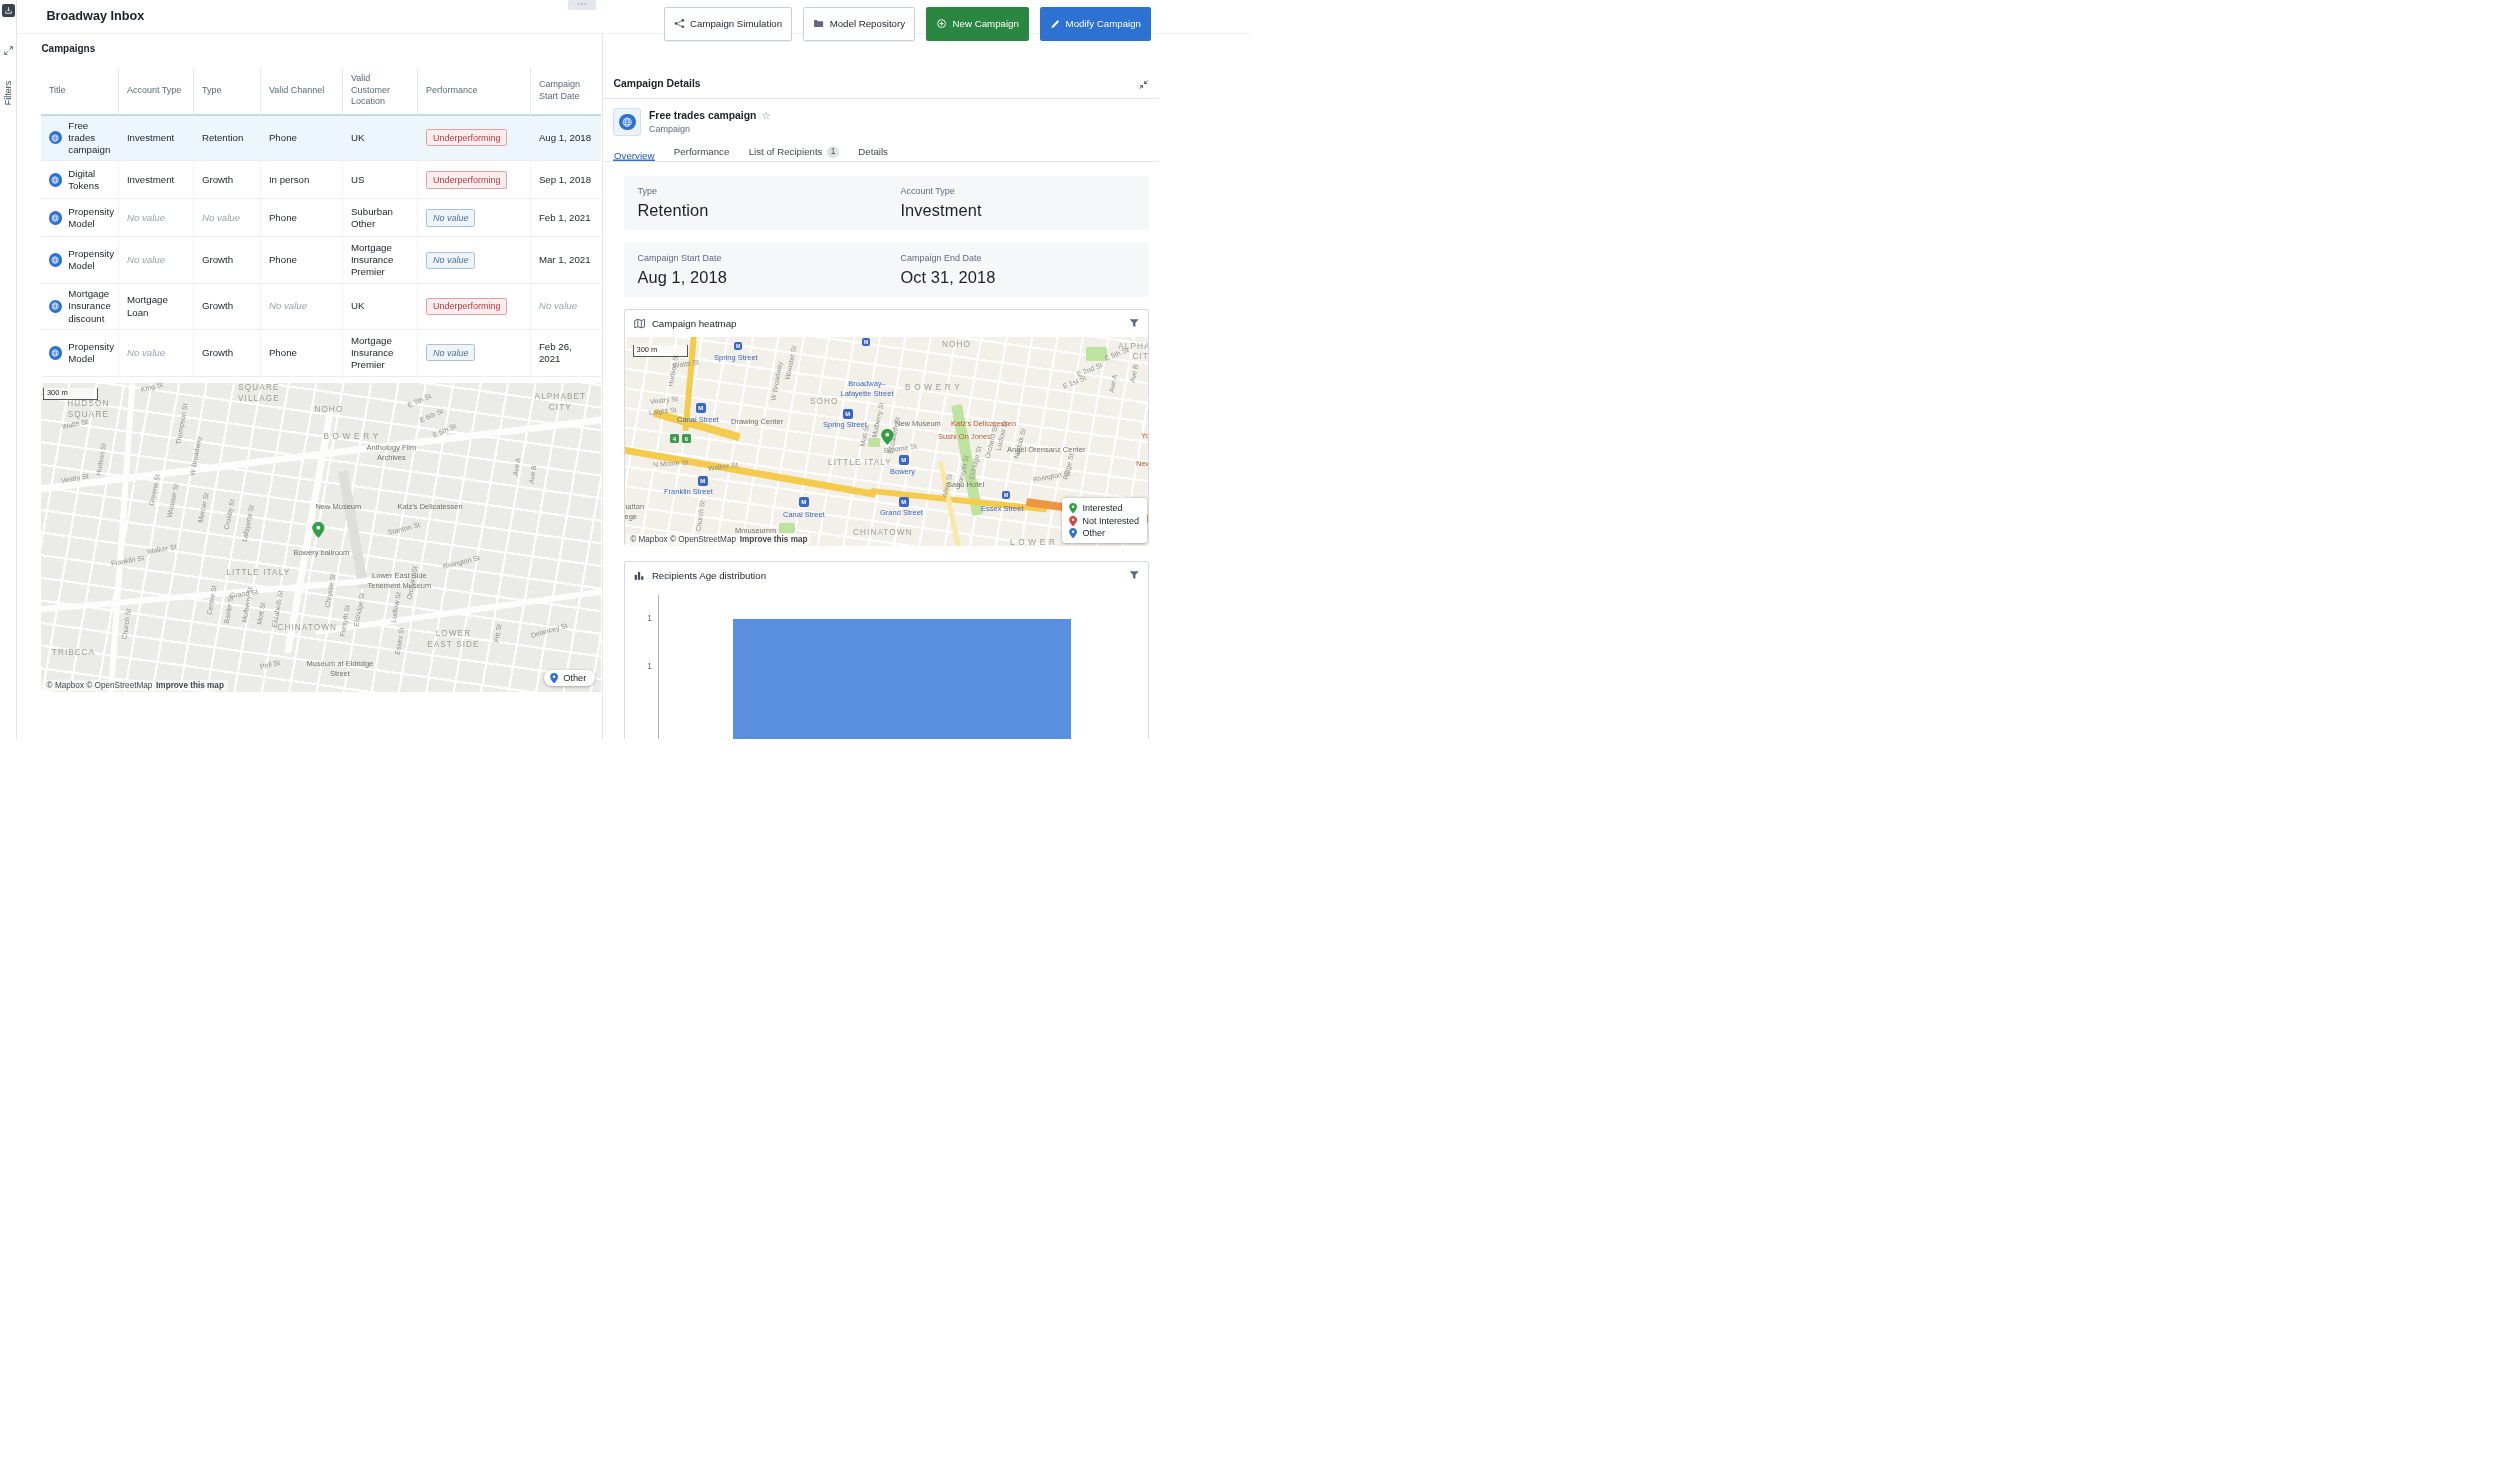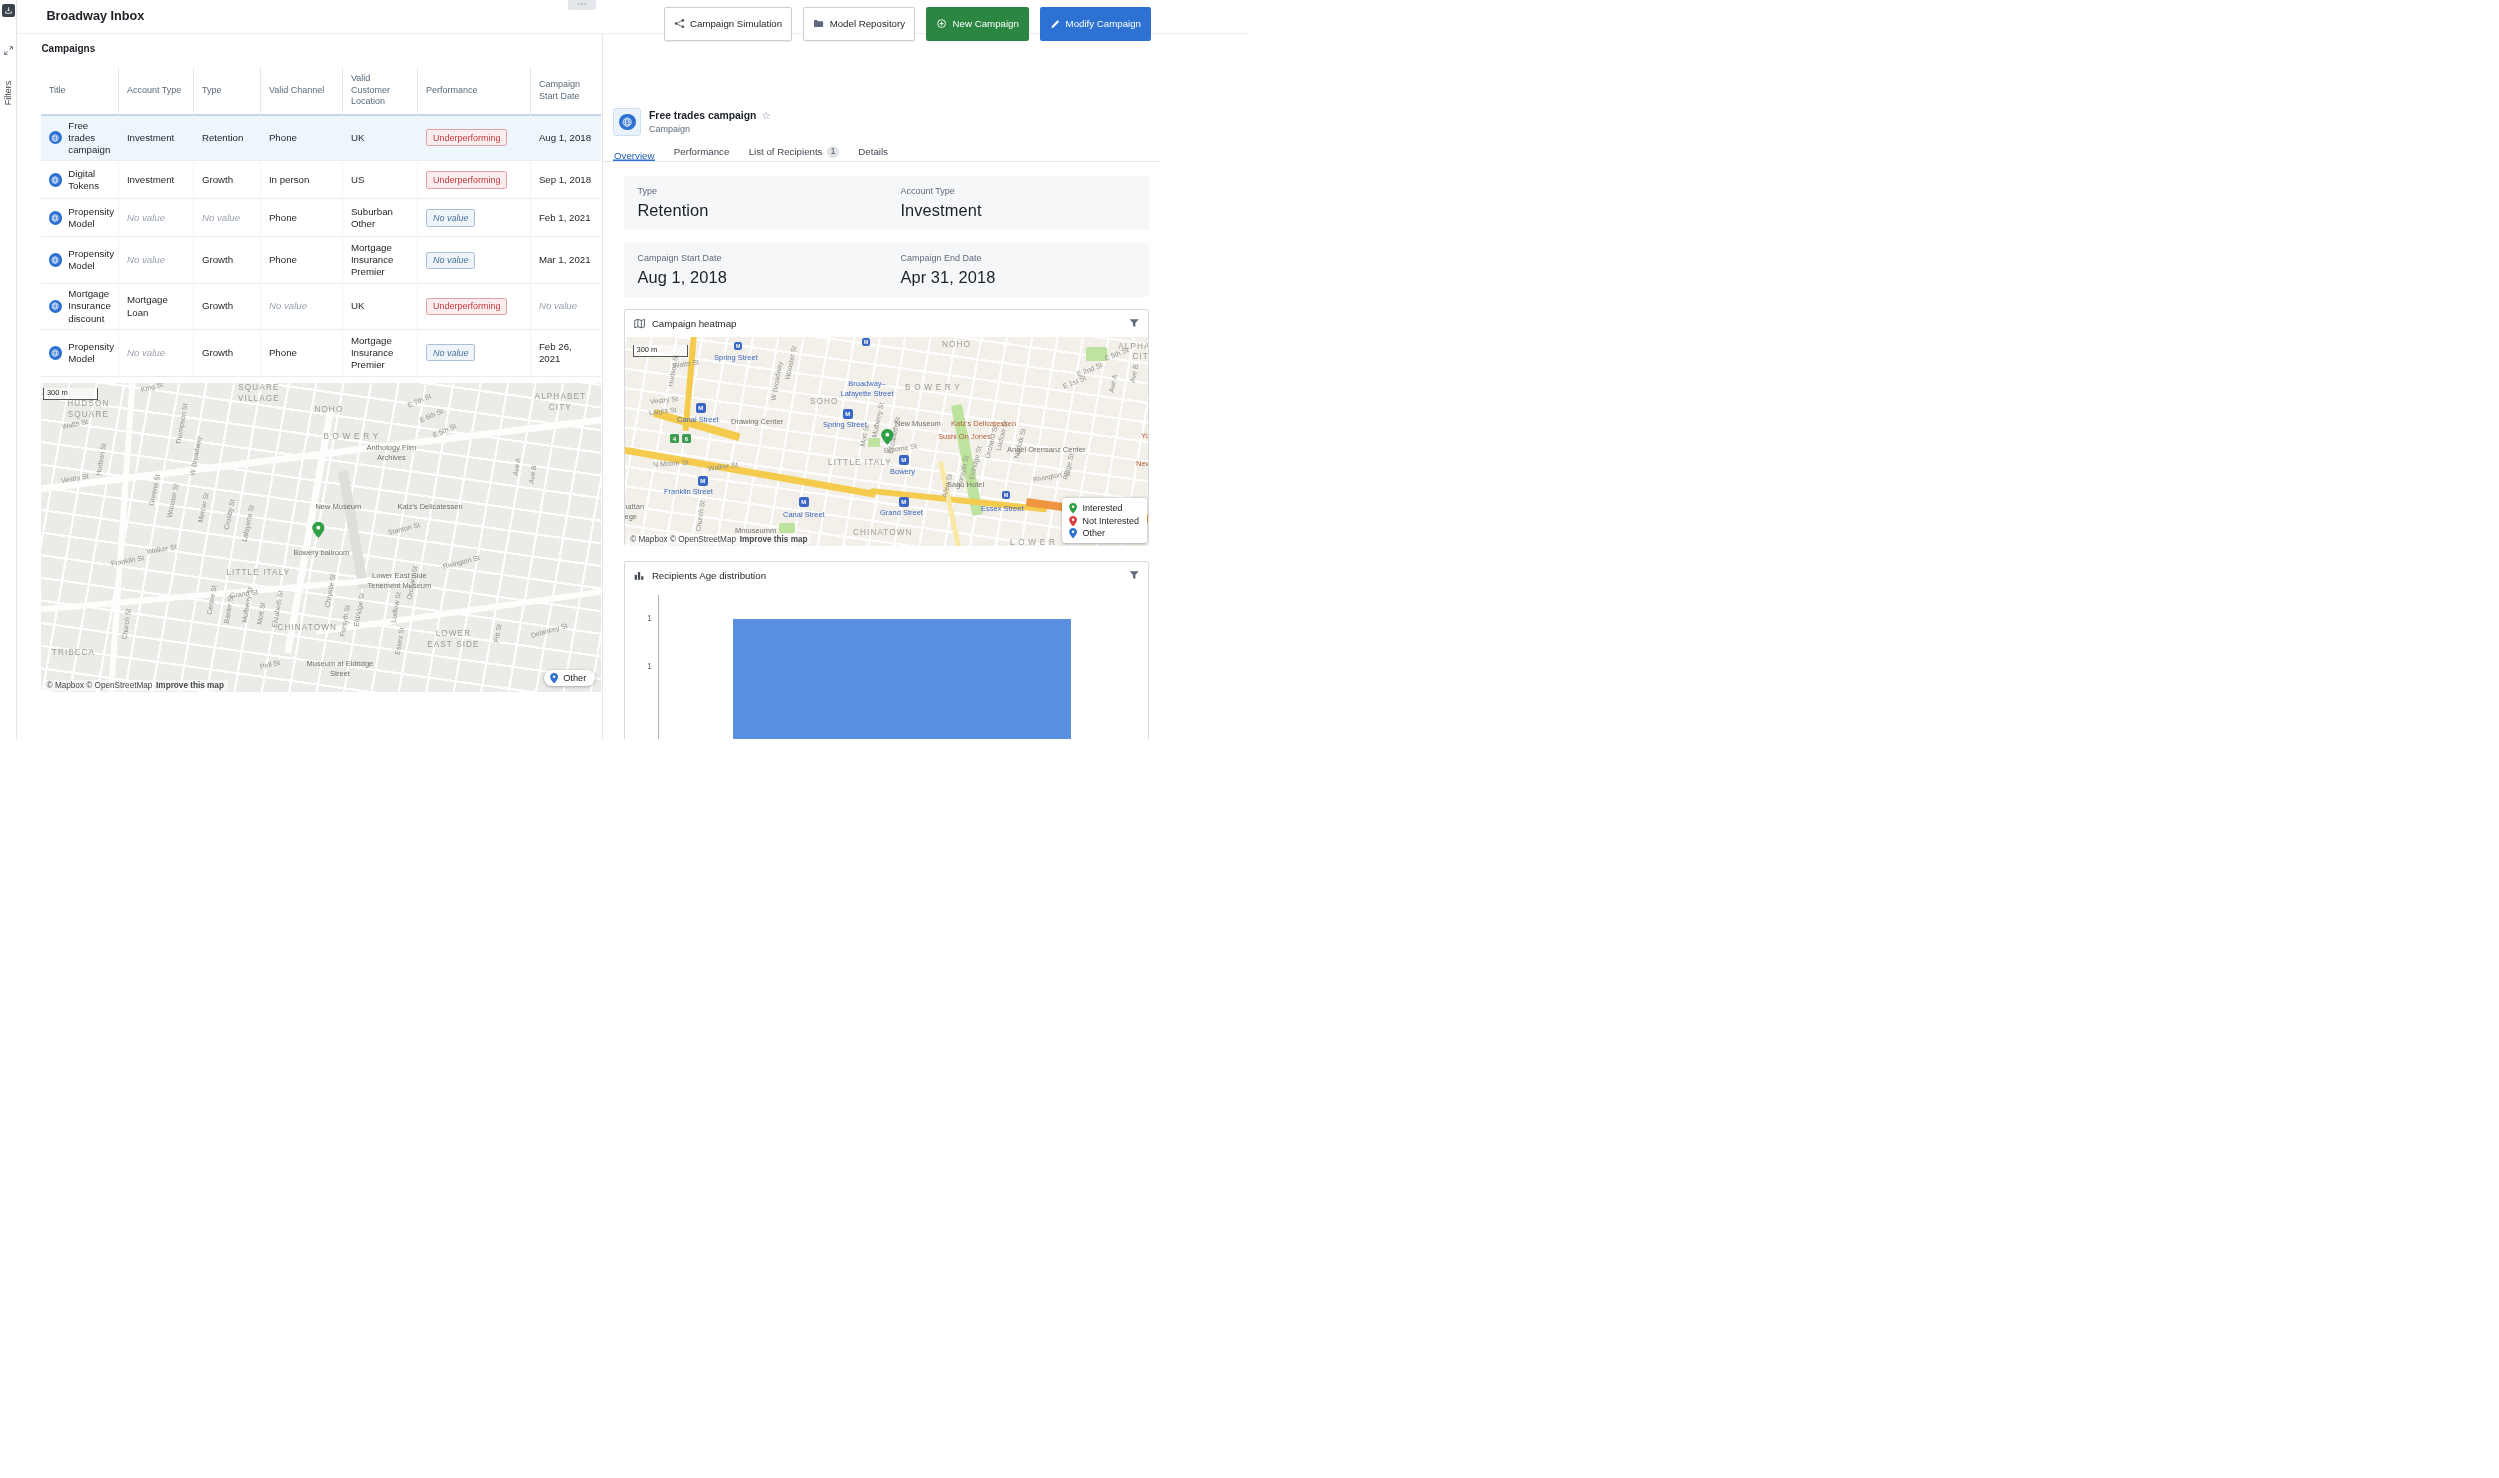--- a/index.html
+++ b/index.html
@@ -391,20 +391,28 @@
         <svg width="8.2" height="10.4" viewBox="0 0 16 21">
             <path d="M8 0C3.6 0 0 3.4 0 7.6 0 13.2 8 21 8 21s8-7.8 8-13.4C16 3.4 12.4 0 8 0z" fill="#2D72D2"></path>
             <circle cx="8" cy="7.6" r="2.6" fill="#fff"></circle>
           </svg>
         <span>Other</span>
       </div>
     </div>
   </div>
 
   <div class="rpanel">
+    <div class="rp-head">
+      <div class="rp-title">Campaign Details</div>
+      <div class="collapse-btn">
+        <svg width="11.2" height="11.2" viewBox="0 0 16 16">
+            <path d="M13.8 2.2L9.5 6.5M9.5 6.5h3.6M9.5 6.5V2.9M2.2 13.8l4.3-4.3M6.5 9.5H2.9M6.5 9.5v3.6" fill="none" stroke="#404854" stroke-width="1.3"></path>
+          </svg>
+      </div>
+    </div>
 
     <div class="avatar">
       <span class="gicon">
           <svg width="10.4" height="10.4" viewBox="0 0 16 16">
             <circle cx="8" cy="8" r="6.4" fill="none" stroke="#fff" stroke-width="1.1"></circle>
             <ellipse cx="8" cy="8" rx="3" ry="6.4" fill="none" stroke="#fff" stroke-width="1.1"></ellipse>
             <path d="M1.8 8h12.4M2.7 4.6h10.6M2.7 11.4h10.6" stroke="#fff" stroke-width="1.1"></path>
           </svg>
         </span>
     </div>
@@ -446,21 +454,21 @@
       </div>
     </div>
 
     <div class="gcard" style="top:210px">
       <div class="gfield">
         <div class="glabel">Campaign Start Date</div>
         <div class="gvalue">Aug 1, 2018</div>
       </div>
       <div class="gfield">
         <div class="glabel">Campaign End Date</div>
-        <div class="gvalue">Apr 31, 2018</div>
+        <div class="gvalue">Oct 31, 2018</div>
       </div>
     </div>
 
     <div class="wcard" style="top:276px;height:237px">
       <div class="wcard-head">
         <svg width="11.2" height="11.2" viewBox="0 0 16 16">
             <path d="M1 3.5L5.5 2l5 1.5L15 2v10.5L10.5 14l-5-1.5L1 14z" fill="none" stroke="#404854" stroke-width="1.2"></path>
             <path d="M5.5 2v10.5M10.5 3.5V14" stroke="#404854" stroke-width="1.2"></path>
           </svg>
         <span>Campaign heatmap</span>

